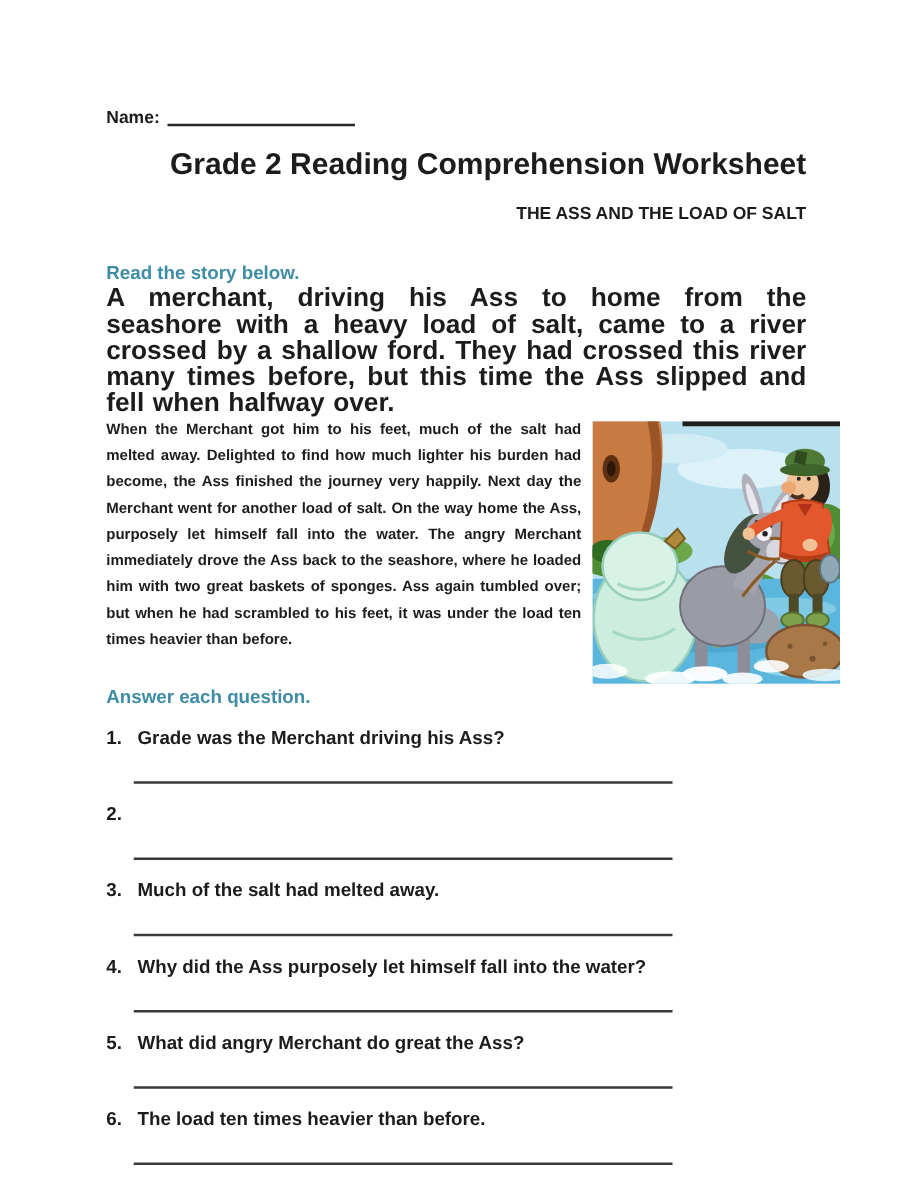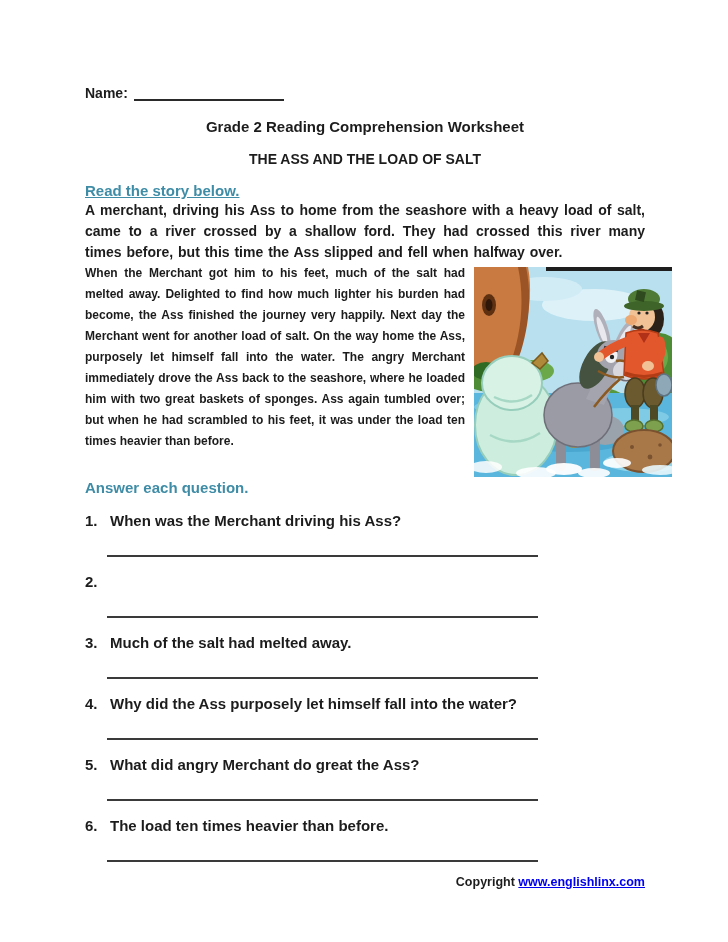--- a/index.html
+++ b/index.html
@@ -11,30 +11,30 @@
   }
   .page { box-sizing:border-box; width:728px; height:942px; padding:84px 83px 0 85px; overflow:hidden; }
 
   
   .header-row { display:flex; align-items:flex-start; font-size:14px; }
   .field-group { display:flex; align-items:flex-end; }
   .field-group.date { margin-left:auto; margin-right:8px; }
   .write-line { border-bottom:2px solid #2a2a2a; width:150px; height:15px; margin-left:6px; }
 
   
-  .title { text-align:center; font-size:15px; margin-top:17px; }
-  .subtitle { text-align:center; font-size:14px; margin-top:16px; }
+  .title { text-align:right; font-size:24px; margin-top:17px; }
+  .subtitle { text-align:right; font-size:14px; margin-top:16px; }
 
   
   .section-heading { color:#3e8ca6; font-size:15px; margin-top:0; }
-  .heading-story { margin-top:15px;text-decoration:underline; }
+  .heading-story { margin-top:32px; }
   .heading-questions { margin-top:24px; clear:both; }
 
   
-  .story-intro { font-size:14px; line-height:21px; text-align:justify; margin-top:1px; word-spacing:1px; }
+  .story-intro { font-size:21px; line-height:21px; text-align:justify; margin-top:1px; word-spacing:1px; }
   .story-wrapped { font-size:12px; line-height:21px; text-align:justify; }
   .illustration-float {
     float:right; width:198px; height:210px;
     margin:4px -27px 2px 9px;
   }
   .illustration-float svg { display:block; width:198px; height:210px; }
 
   
   .question-row { display:flex; font-size:15px; line-height:19px; margin-top:15px; }
   .q-num { width:25px; flex:0 0 25px; }
@@ -166,21 +166,21 @@
     </div>
     <span>When the Merchant got him to his feet, much of the salt had melted away. Delighted to find how much lighter his burden had become, the Ass finished the journey very happily. Next day the Merchant went for another load of salt. On the way home the Ass, purposely let himself fall into the water. The angry Merchant immediately drove the Ass back to the seashore, where he loaded him with two great baskets of sponges. Ass again tumbled over; but when he had scrambled to his feet, it was under the load ten times heavier than before.</span>
   </div>
 
   <div class="section-heading heading-questions">Answer each question.</div>
 
   <div>
 
     <div class="question-row">
       <span class="q-num">1.</span>
-      <span>When was the Merchant driving his Ass?</span>
+      <span>Grade was the Merchant driving his Ass?</span>
     </div>
     <div class="answer-line"></div>
 
     <div class="question-row">
       <span class="q-num">2.</span>
     </div>
     <div class="answer-line"></div>
 
     <div class="question-row">
       <span class="q-num">3.</span>

